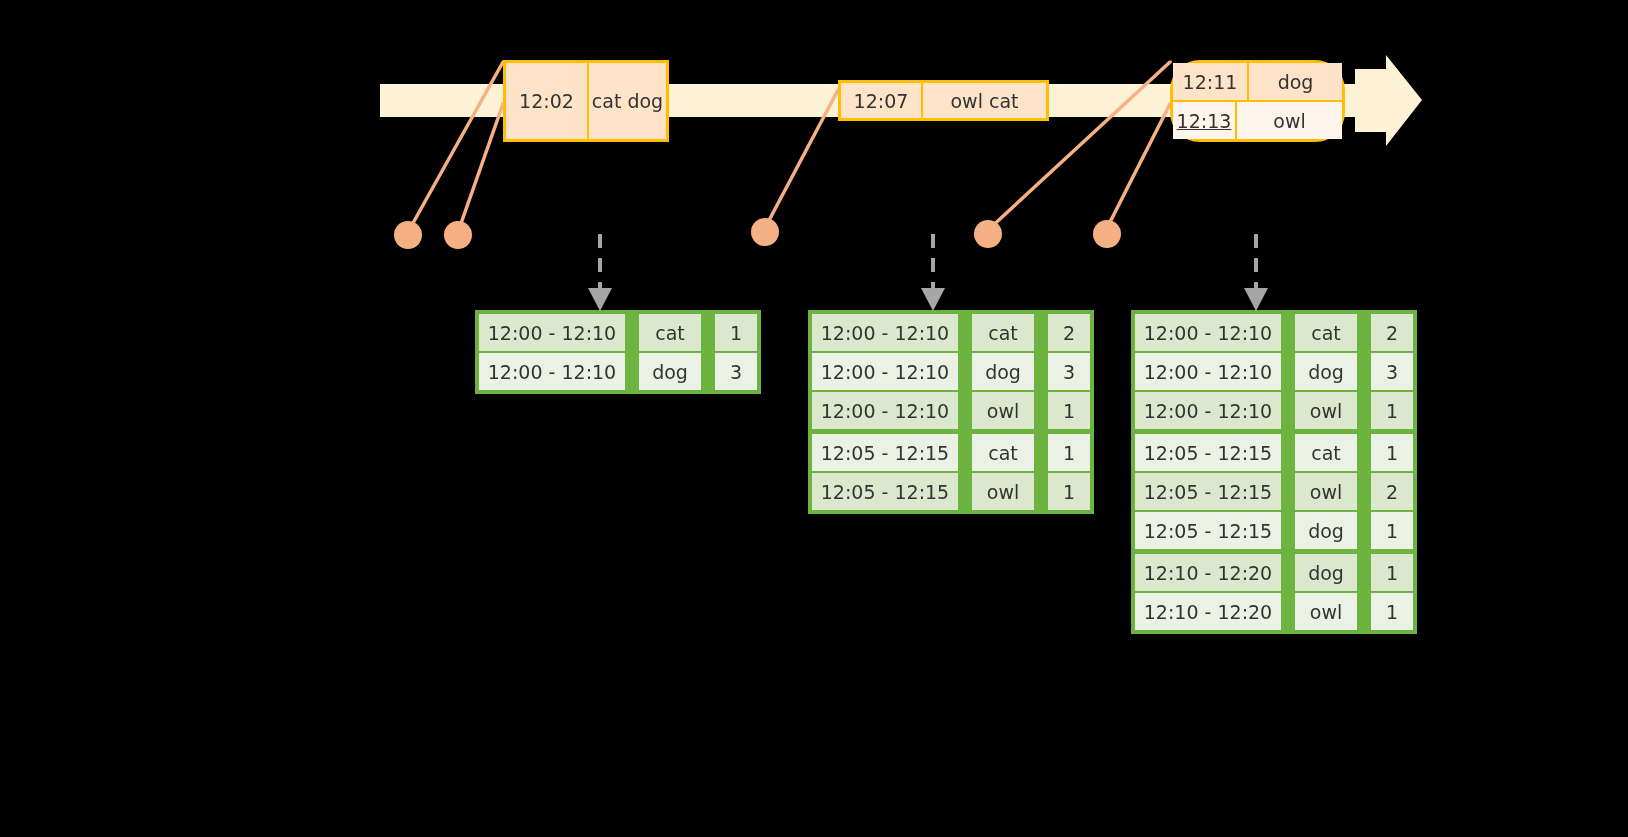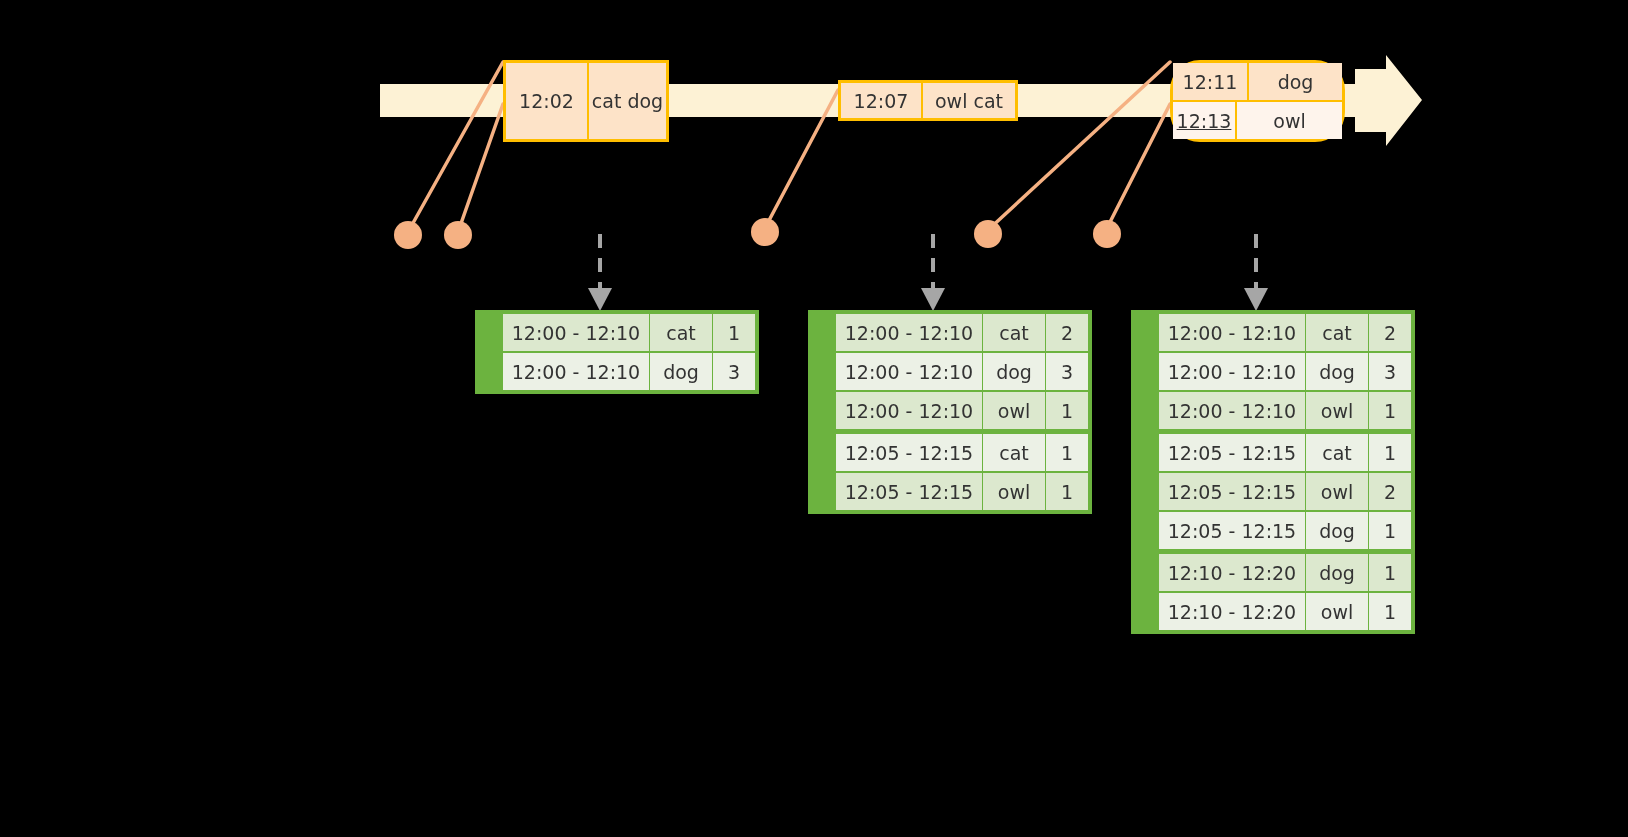--- a/index.html
+++ b/index.html
@@ -85,23 +85,22 @@
   }
   .res-row + .res-row { margin-top: 2px; }
   .res-row.group-break { margin-top: 5px; }
   .res-cell {
     display: flex;
     align-items: center;
     justify-content: center;
     font-size: 19px;
     color: #333333;
     box-sizing: border-box;
-    margin-left: 24px;
-  }
-  .res-cell + .res-cell { margin-left: 1px; }
+  }
+  .res-cell + .res-cell { margin-left: 14px; }
   .res-row.shade-a .res-cell { background: #DCE8CE; }
   .res-row.shade-b .res-cell { background: #ECF1E6; }
   .c-window { width: 146px; }
   .c-key    { width: 62px; }
   .c-count  { width: 42px; }
 </style>
 </head>
 <body>
 
 <div id="stage">
@@ -145,21 +144,21 @@
     </g>
   </svg>
 
   <div class="event-box" style="left:503px; top:60px; width:166px; height:82px;">
     <div class="event-row shade-a">
       <div class="cell-time" style="width:83px;">12:02</div>
       <div class="cell-text">cat dog</div>
     </div>
   </div>
 
-  <div class="event-box" style="left:838px; top:80px; width:180px; height:41px;">
+  <div class="event-box" style="left:838px; top:80px; width:211px; height:41px;">
     <div class="event-row shade-a">
       <div class="cell-time" style="width:82px;">12:07</div>
       <div class="cell-text">owl cat</div>
     </div>
   </div>
 
   <div class="event-box" style="left:1170px; top:60px; width:175px; height:82px;border-radius:30px;">
     <div class="event-row shade-a">
       <div class="cell-time" style="width:76px;">12:11</div>
       <div class="cell-text">dog</div>

